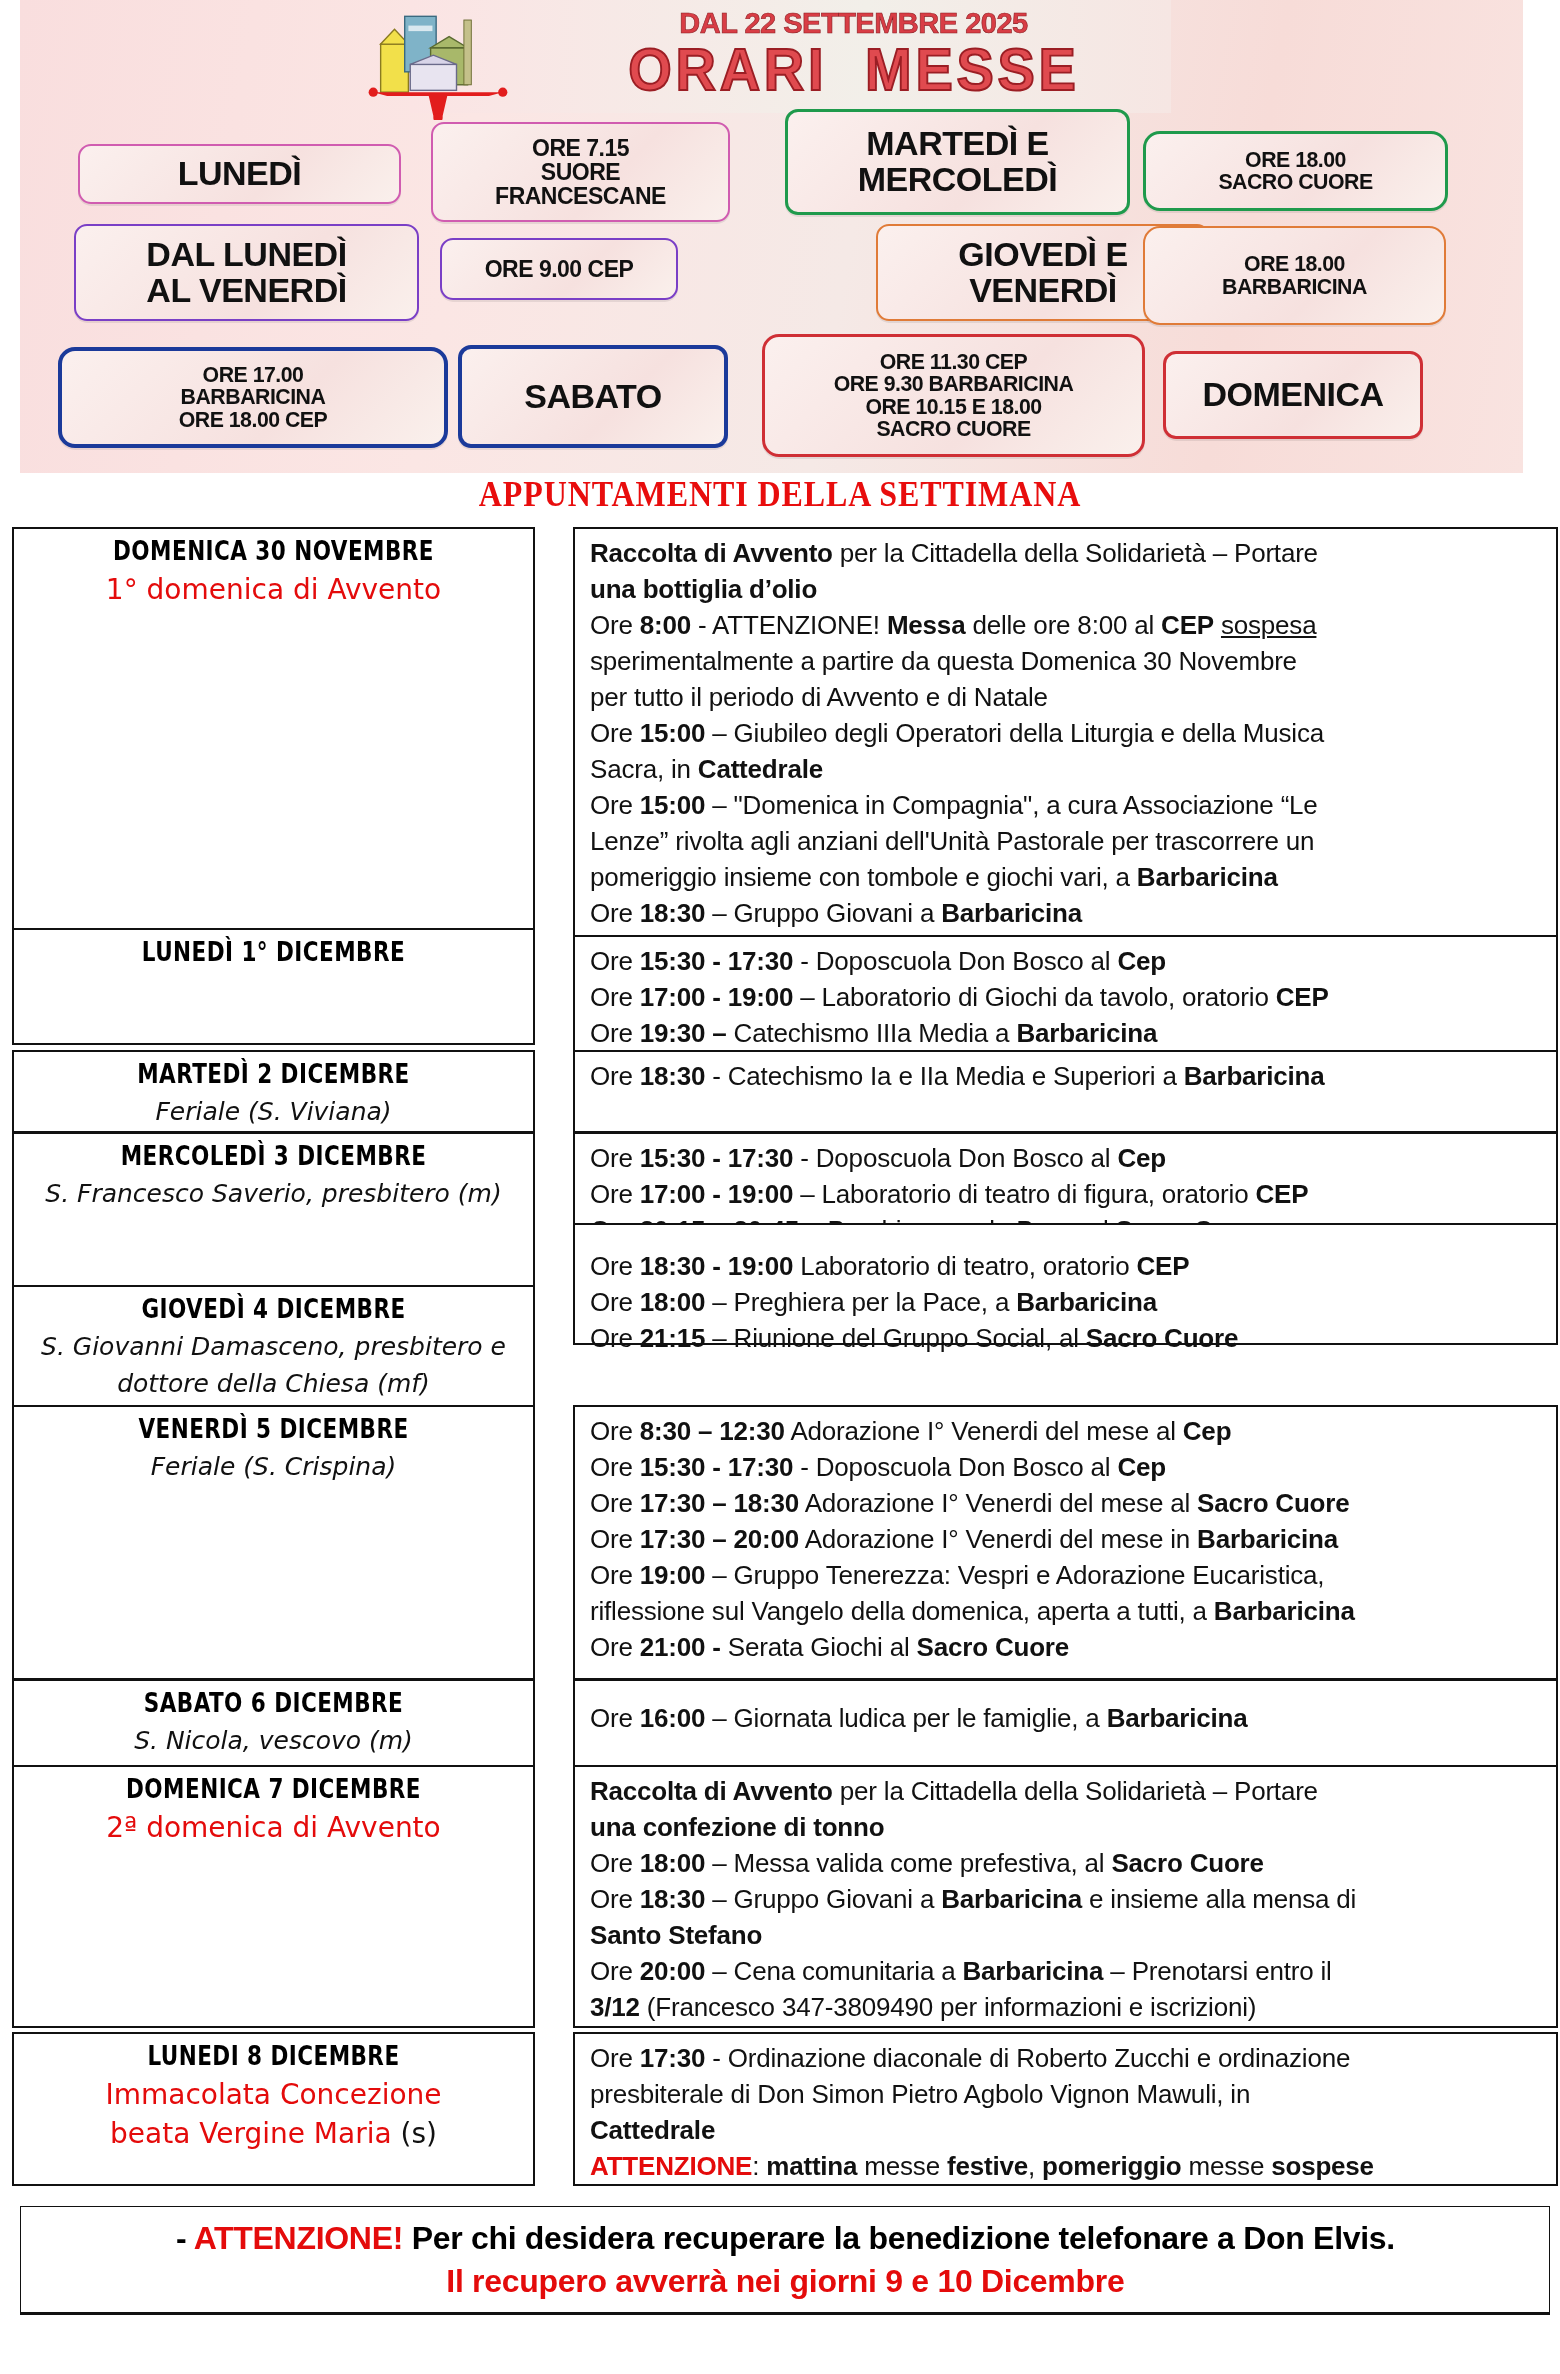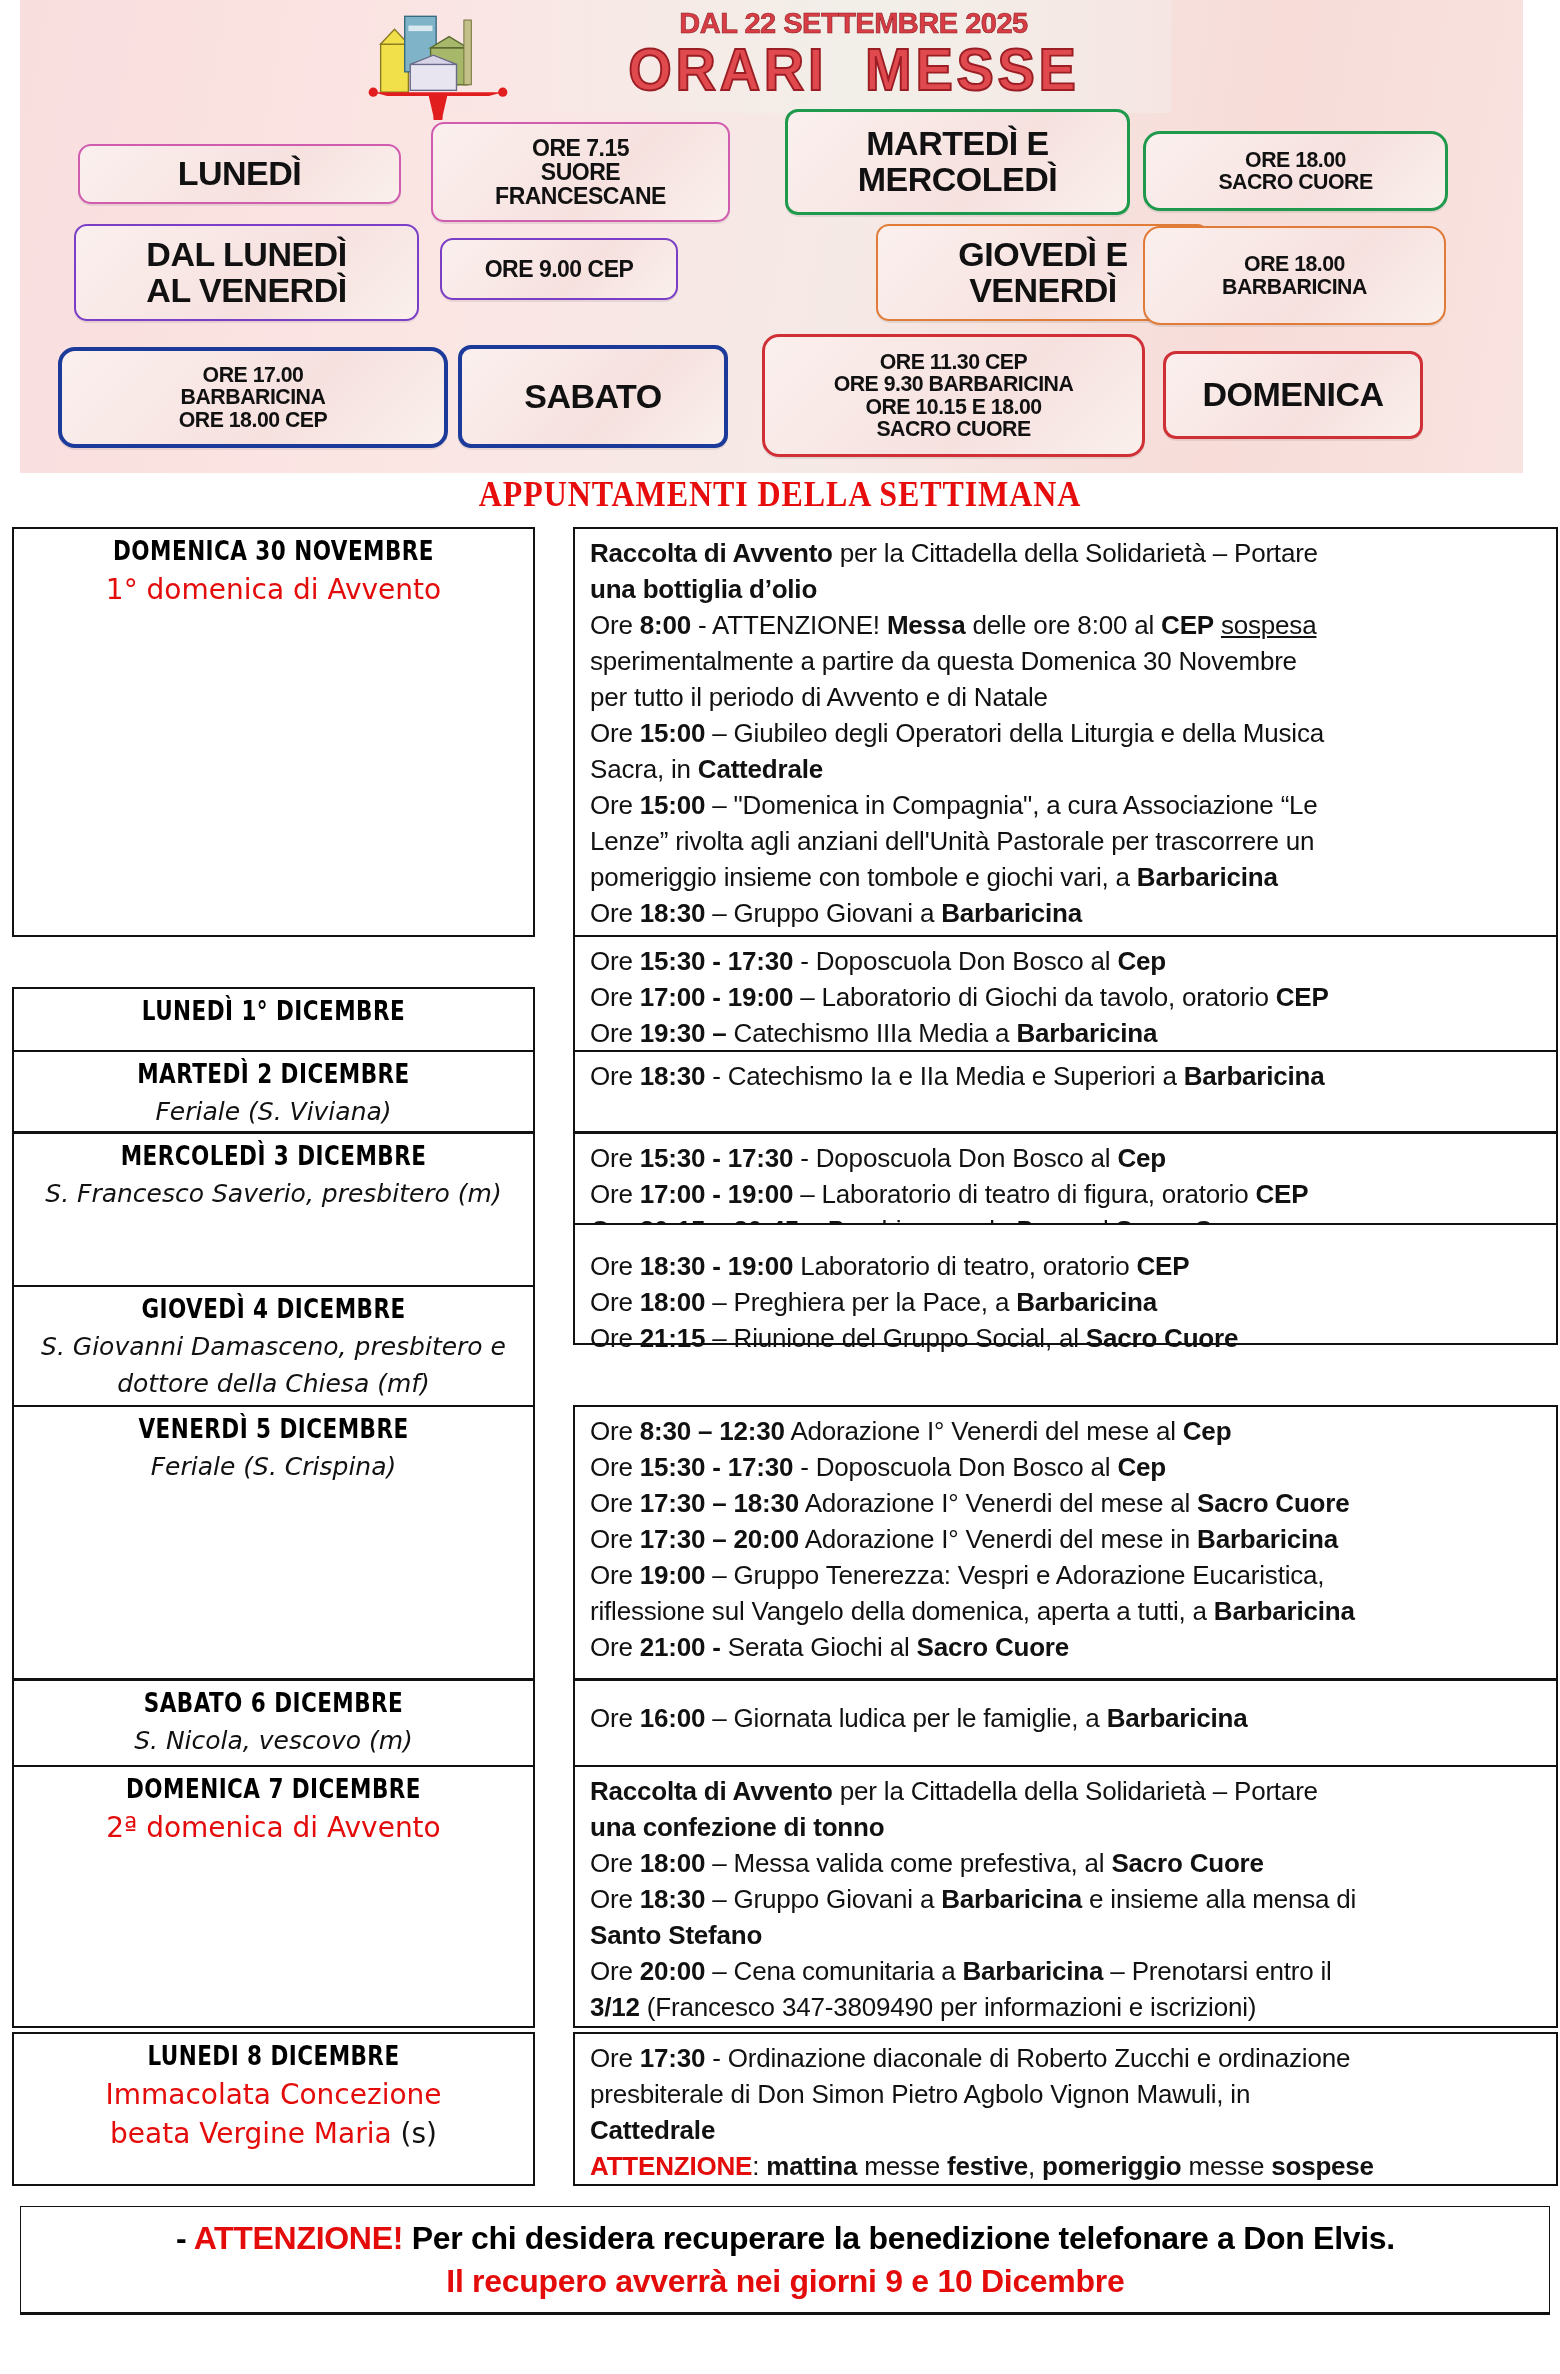--- a/index.html
+++ b/index.html
@@ -148,21 +148,21 @@
       <div class="ev"><span>Ore </span><b>8:00</b><span> - ATTENZIONE! </span><b>Messa</b><span> delle ore 8:00 al </span><b>CEP</b><span> </span><u>sospesa</u></div>
       <div class="ev"><span>sperimentalmente a partire da questa Domenica 30 Novembre</span></div>
       <div class="ev"><span>per tutto il periodo di Avvento e di Natale</span></div>
       <div class="ev"><span>Ore </span><b>15:00</b><span> – Giubileo degli Operatori della Liturgia e della Musica</span></div>
       <div class="ev"><span>Sacra, in </span><b>Cattedrale</b></div>
       <div class="ev"><span>Ore </span><b>15:00</b><span> – "Domenica in Compagnia", a cura Associazione “Le</span></div>
       <div class="ev"><span>Lenze” rivolta agli anziani dell'Unità Pastorale per trascorrere un</span></div>
       <div class="ev"><span>pomeriggio insieme con tombole e giochi vari, a </span><b>Barbaricina</b></div>
       <div class="ev"><span>Ore </span><b>18:30</b><span> – Gruppo Giovani a </span><b>Barbaricina</b></div>
     </div>
-    <div class="cell left" style="top: 987px; height: 101px;">
+    <div class="cell left" style="top: 928px; height: 117px;">
       <div class="day-title">LUNEDÌ 1° DICEMBRE</div>
     </div>
     <div class="cell right" style="top: 935px; height: 117px; padding-top: 5.6px;">
       <div class="ev"><span>Ore </span><b>15:30 - 17:30</b><span> - Doposcuola Don Bosco al </span><b>Cep</b></div>
       <div class="ev"><span>Ore </span><b>17:00 - 19:00</b><span> – Laboratorio di Giochi da tavolo, oratorio </span><b>CEP</b></div>
       <div class="ev"><span>Ore </span><b>19:30 –</b><span> Catechismo IIIa Media a </span><b>Barbaricina</b></div>
     </div>
     <div class="cell left" style="top: 1050px; height: 83px;">
       <div class="day-title">MARTEDÌ 2 DICEMBRE</div>
       <div class="day-sub">Feriale (S. Viviana)</div>

